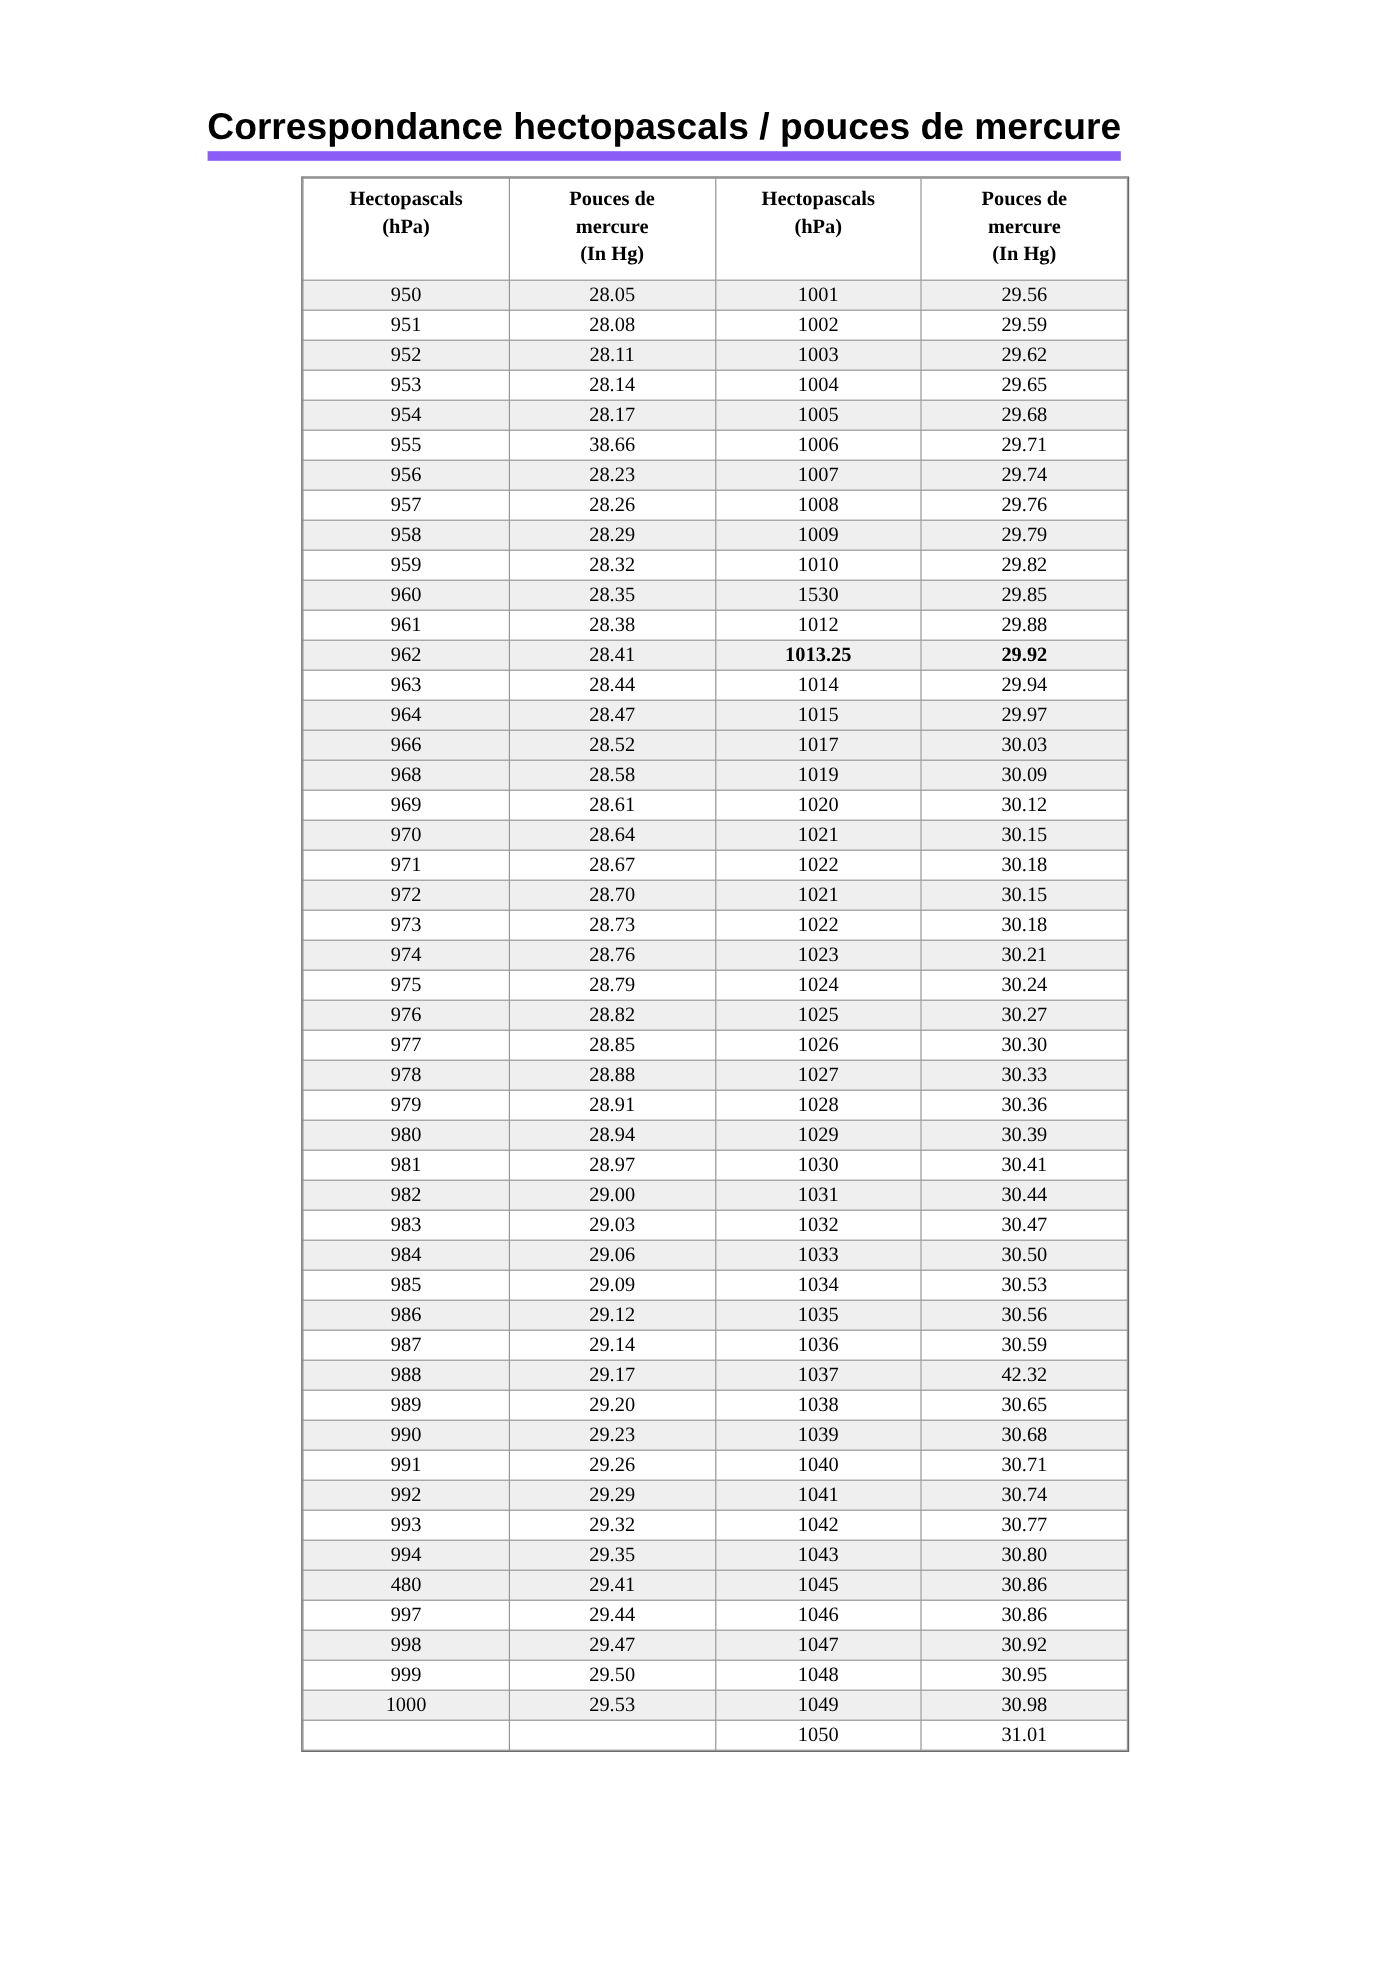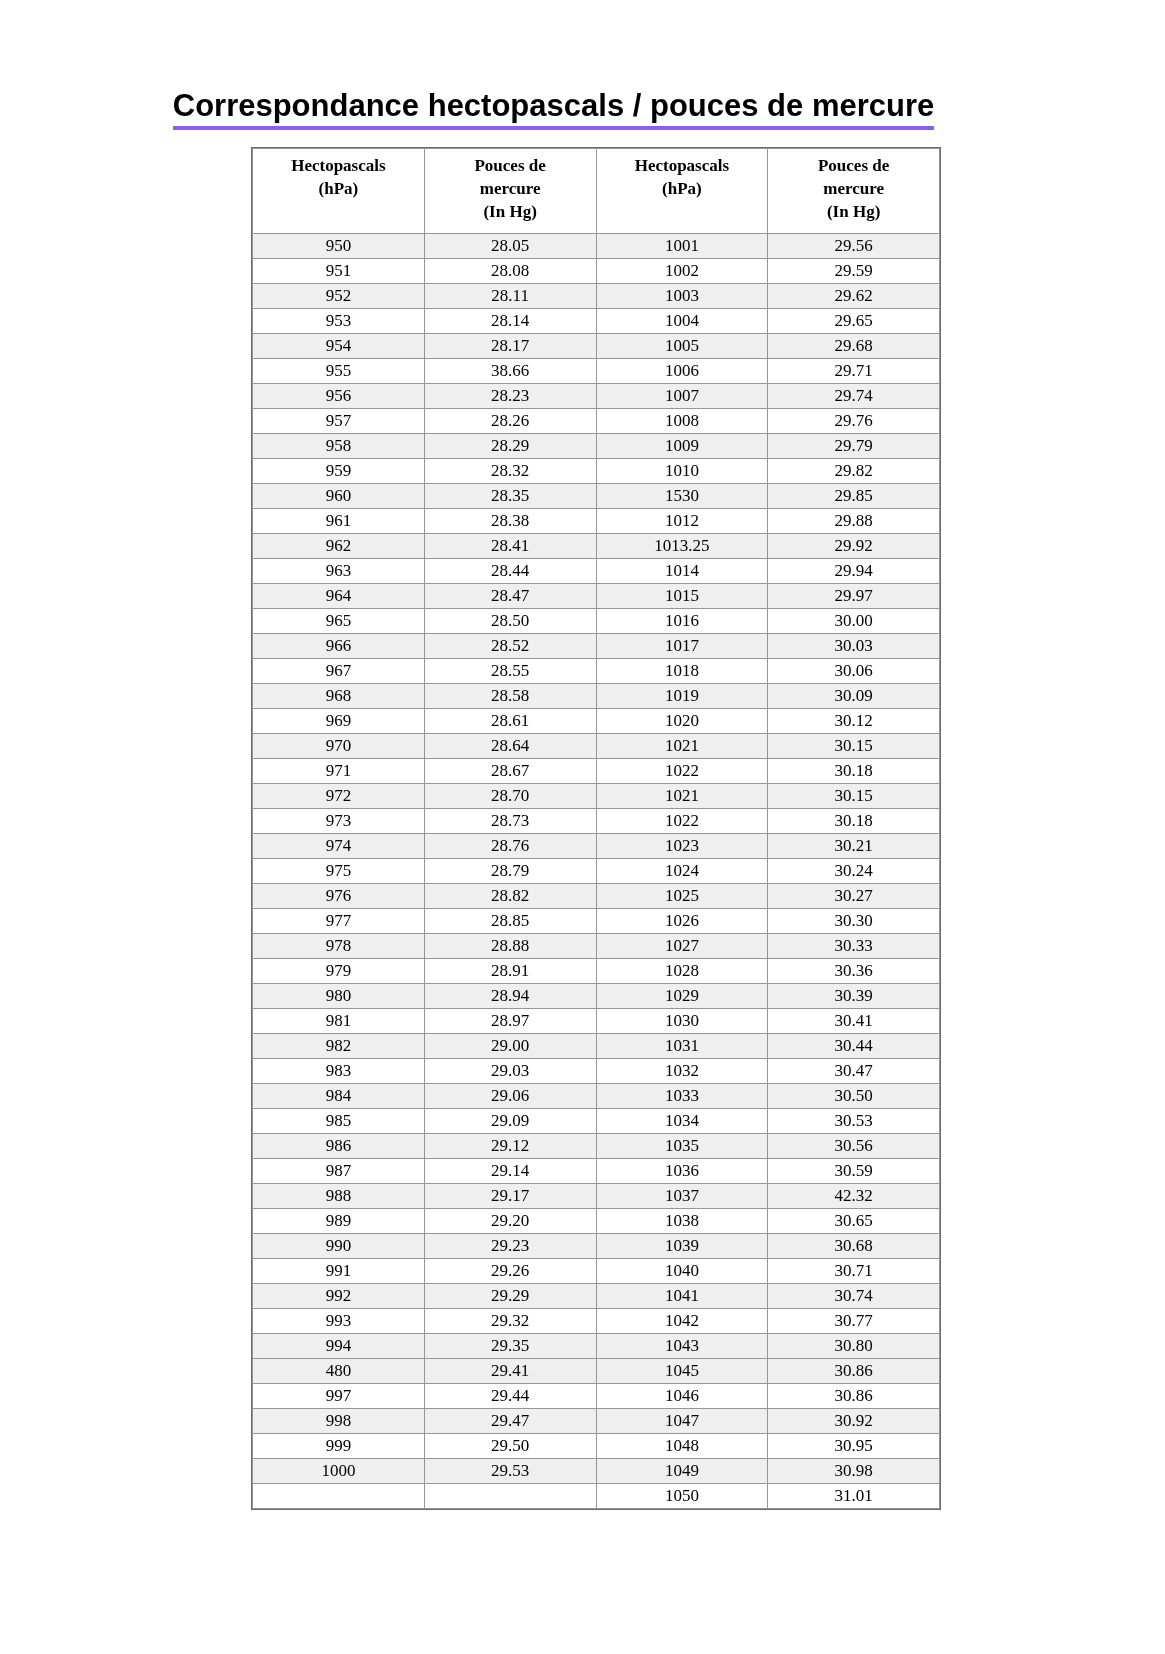--- a/index.html
+++ b/index.html
@@ -22,21 +22,21 @@
     left: 0;
     width: 1107px;
     text-align: center;
     font-family: "Liberation Sans", sans-serif;
     font-weight: bold;
     font-size: 31px;
     color: #000000;
   }
   .doc-title .underlined {
     display: inline-block;
-    border-bottom: 4px solid #8b5cf6;
+    border-bottom: 8px solid #8b5cf6;
     padding-bottom: 2px;
   }
   table.conv-table {
     position: absolute;
     top: 148px;
     left: 252px;
     width: 688px;
     border-collapse: collapse;
     table-layout: fixed;
     outline: 1px solid #6b6b6b;
@@ -60,21 +60,21 @@
   }
   .conv-table td {
     height: 24px;
     line-height: 24px;
     background: transparent;
   }
   .conv-table tr.shaded td {
     background: #efefef;
   }
   .conv-table td.bold {
-    font-weight: normal;
+    font-weight: bold;
     margin-top: 11px;
   }
 </style>
 </head>
 <body>
 
 <div class="page">
 
   <div class="doc-title">
     <span class="underlined">Correspondance hectopascals / pouces de mercure</span>
@@ -179,38 +179,26 @@
           <td>28.44</td>
           <td>1014</td>
           <td>29.94</td>
         </tr>
         <tr class="shaded">
           <td>964</td>
           <td>28.47</td>
           <td>1015</td>
           <td>29.97</td>
         </tr>
-        <tr>
-          <td>965</td>
-          <td>28.50</td>
-          <td>1016</td>
-          <td>30.00</td>
-        </tr>
         <tr class="shaded">
           <td>966</td>
           <td>28.52</td>
           <td>1017</td>
           <td>30.03</td>
         </tr>
-        <tr>
-          <td>967</td>
-          <td>28.55</td>
-          <td>1018</td>
-          <td>30.06</td>
-        </tr>
         <tr class="shaded">
           <td>968</td>
           <td>28.58</td>
           <td>1019</td>
           <td>30.09</td>
         </tr>
         <tr>
           <td>969</td>
           <td>28.61</td>
           <td>1020</td>

